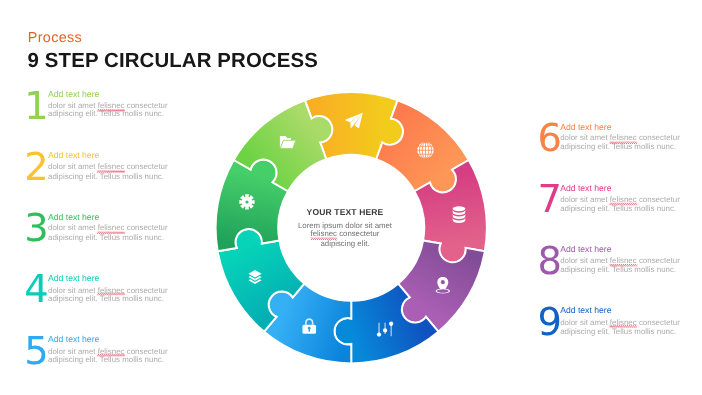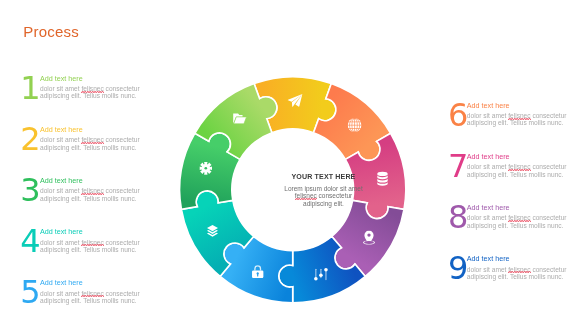--- a/index.html
+++ b/index.html
@@ -2,51 +2,52 @@
 <html><head>
 <meta charset="utf-8">
 <title>9 Step Circular Process</title>
 <style>
   html,body{margin:0;padding:0;background:#ffffff;}
   body{width:585px;height:329px;overflow:hidden;
        font-family:"Liberation Sans","DejaVu Sans",sans-serif;
        -webkit-font-smoothing:antialiased;}
   #slide{position:relative;width:585px;height:329px;background:#fff;}
 
-  .kicker{position:absolute;left:23.2px;top:25.6px;font-size:15px;line-height:11px;
+  .kicker{position:absolute;left:23.2px;top:25.6px;font-size:12px;line-height:11px;
           color:#E0652A;letter-spacing:0.25px;white-space:nowrap;}
   .title{position:absolute;left:23px;top:41px;font-size:17px;line-height:20px;
          font-weight:bold;color:#171717;letter-spacing:0.1px;white-space:nowrap;}
 
   .step{position:absolute;}
   .step .num{position:absolute;left:-2.8px;top:-1px;font-size:32px;line-height:32px;
              font-family:"DejaVu Sans",sans-serif;font-weight:400;}
   .step .col{position:absolute;left:17px;top:2.2px;width:124px;}
   .step.right .col{left:16.0px;}
   .step .hd{font-size:7.2px;line-height:8px;font-weight:normal;white-space:nowrap;}
   .step .tx{font-size:6.6px;line-height:7.5px;color:#ACACAC;margin-top:2.3px;}
   .mis{position:relative;}
   .mis::after{content:"";position:absolute;left:0;right:0;top:5.6px;height:2.1px;
    background-image:
     linear-gradient(135deg, transparent 41%, #EE6A7B 41%, #EE6A7B 59%, transparent 59%),
     linear-gradient(45deg, transparent 41%, #EE6A7B 41%, #EE6A7B 59%, transparent 59%);
    background-size:1.7px 2.2px;background-position:0 0,0.85px 0;background-repeat:repeat-x;}
 
 
-  .center{position:absolute;left:232px;top:173.4px;width:111px;text-align:center;margin-left:36px;}
+  .center{position:absolute;left:232px;top:173.4px;width:111px;text-align:center;}
   .center .ctitle{font-size:7.1px;line-height:9px;font-weight:bold;color:#3A3A3A;letter-spacing:0.12px;white-space:nowrap;}
   .center .cbody{margin-top:2.6px;font-size:6.5px;line-height:7.4px;color:#6F6F6F;}
   .wheel{position:absolute;left:0;top:0;}
 </style>
 </head>
 <body>
 
 <div id="slide">
 
   <div class="kicker">Process</div>
+  <div class="title">9 STEP CIRCULAR PROCESS</div>
 
   <div id="steps"></div>
   <div class="step" style="left:23px;top:72.5px;">
    <div class="num" style="color: rgb(146, 209, 81);">1</div>
    <div class="col">
     <div class="hd" style="color: rgb(146, 209, 81);">Add text here</div>
     <div class="tx"><span>dolor sit amet </span><span class="mis">felisnec</span><span> consectetur</span><br><span>adipiscing elit. Tellus mollis nunc.</span></div>
    </div>
   </div>
   <div class="step" style="left:23px;top:123.7px;">

